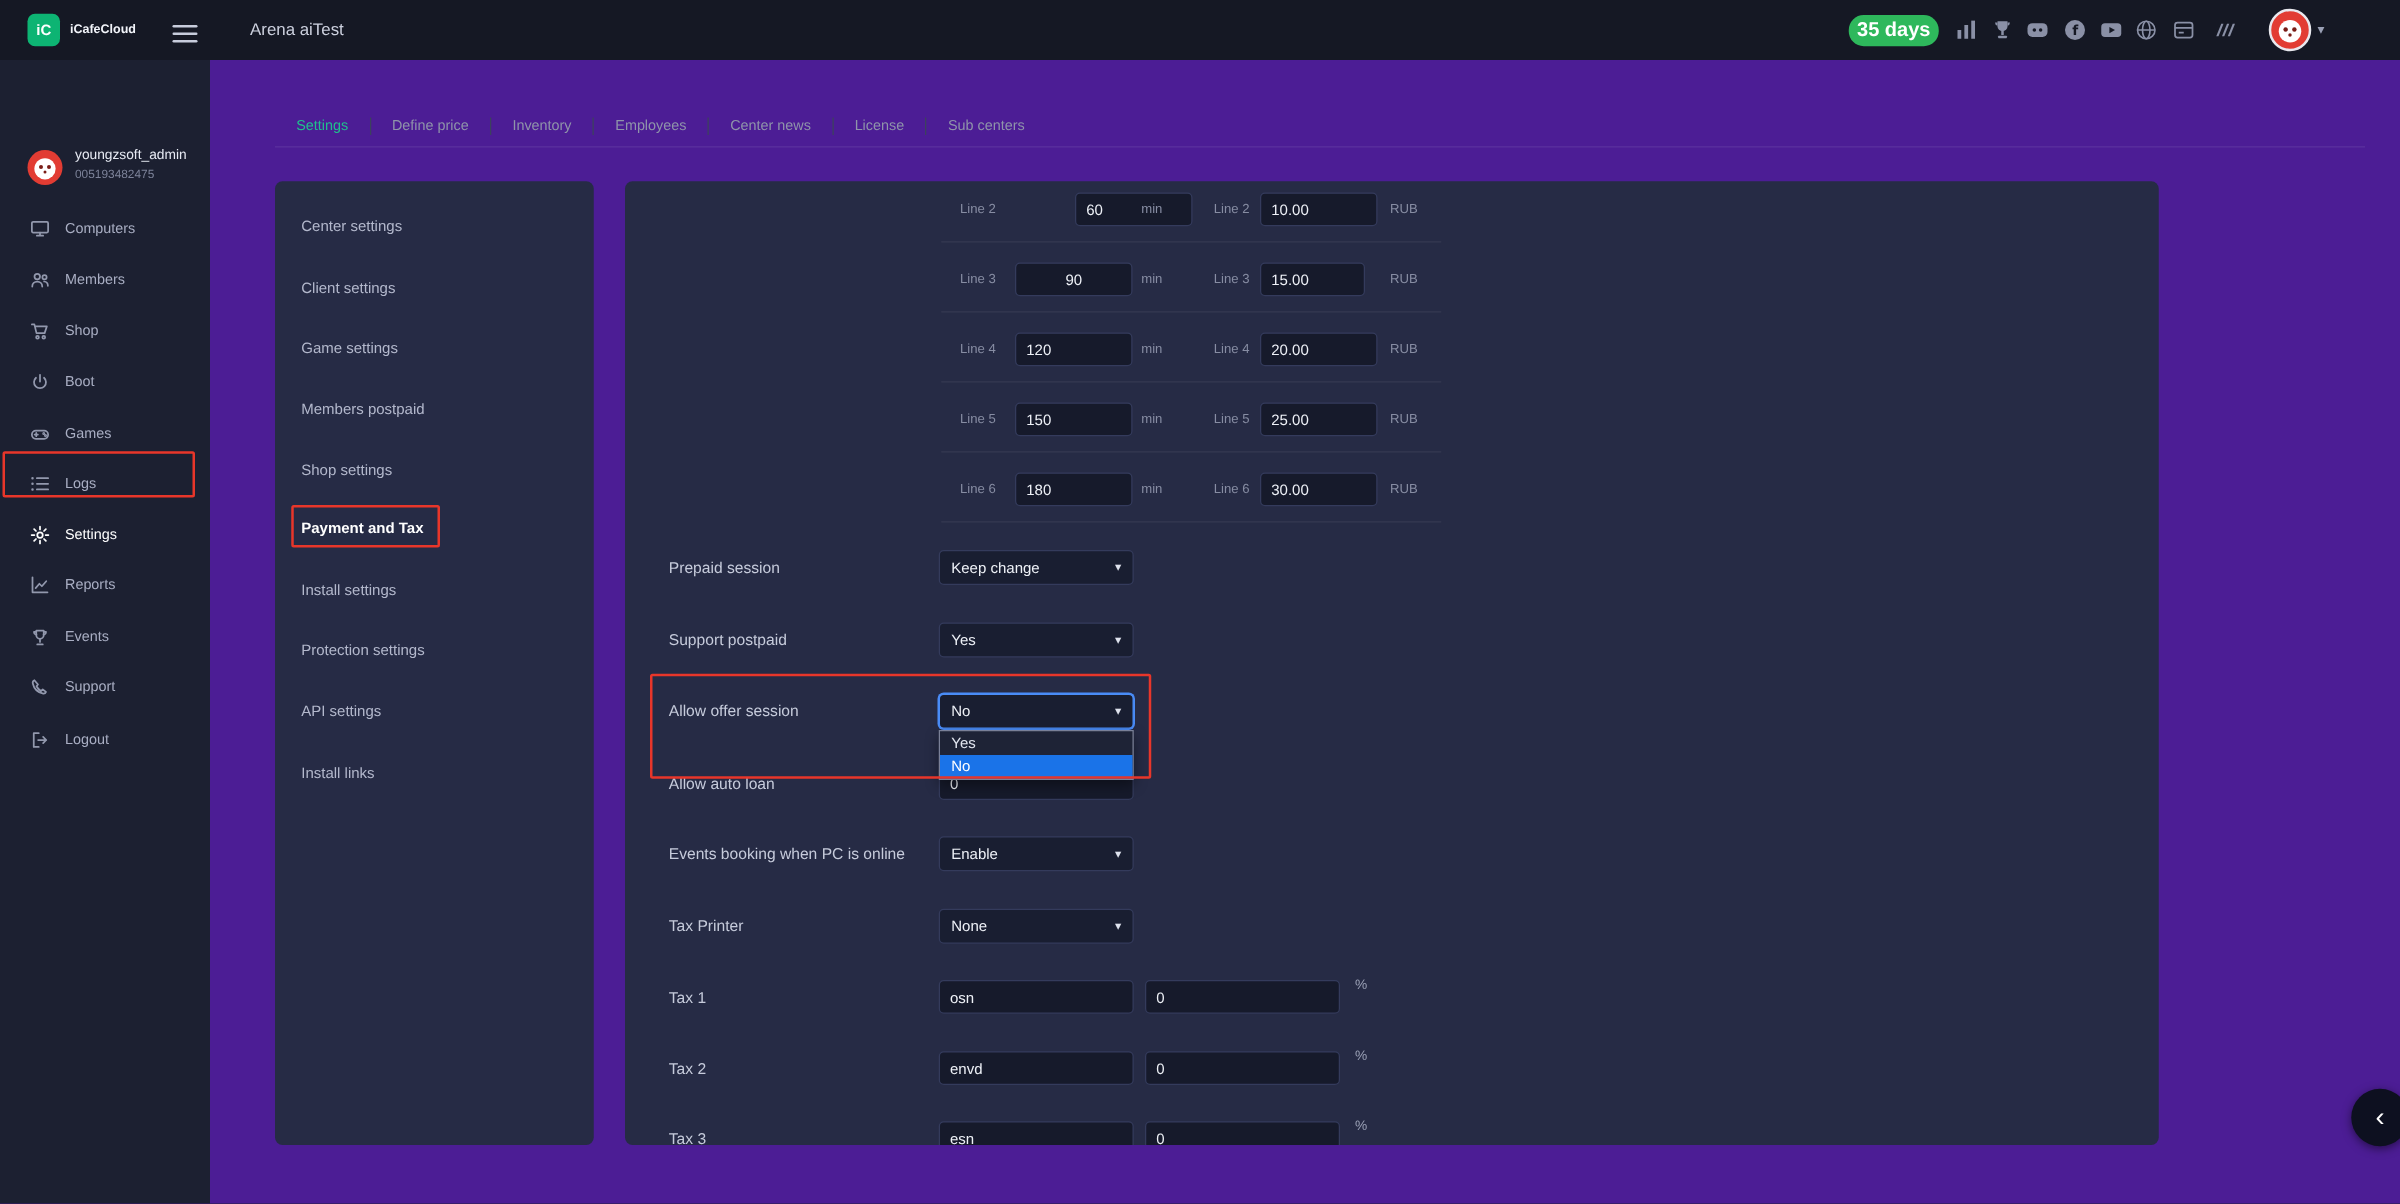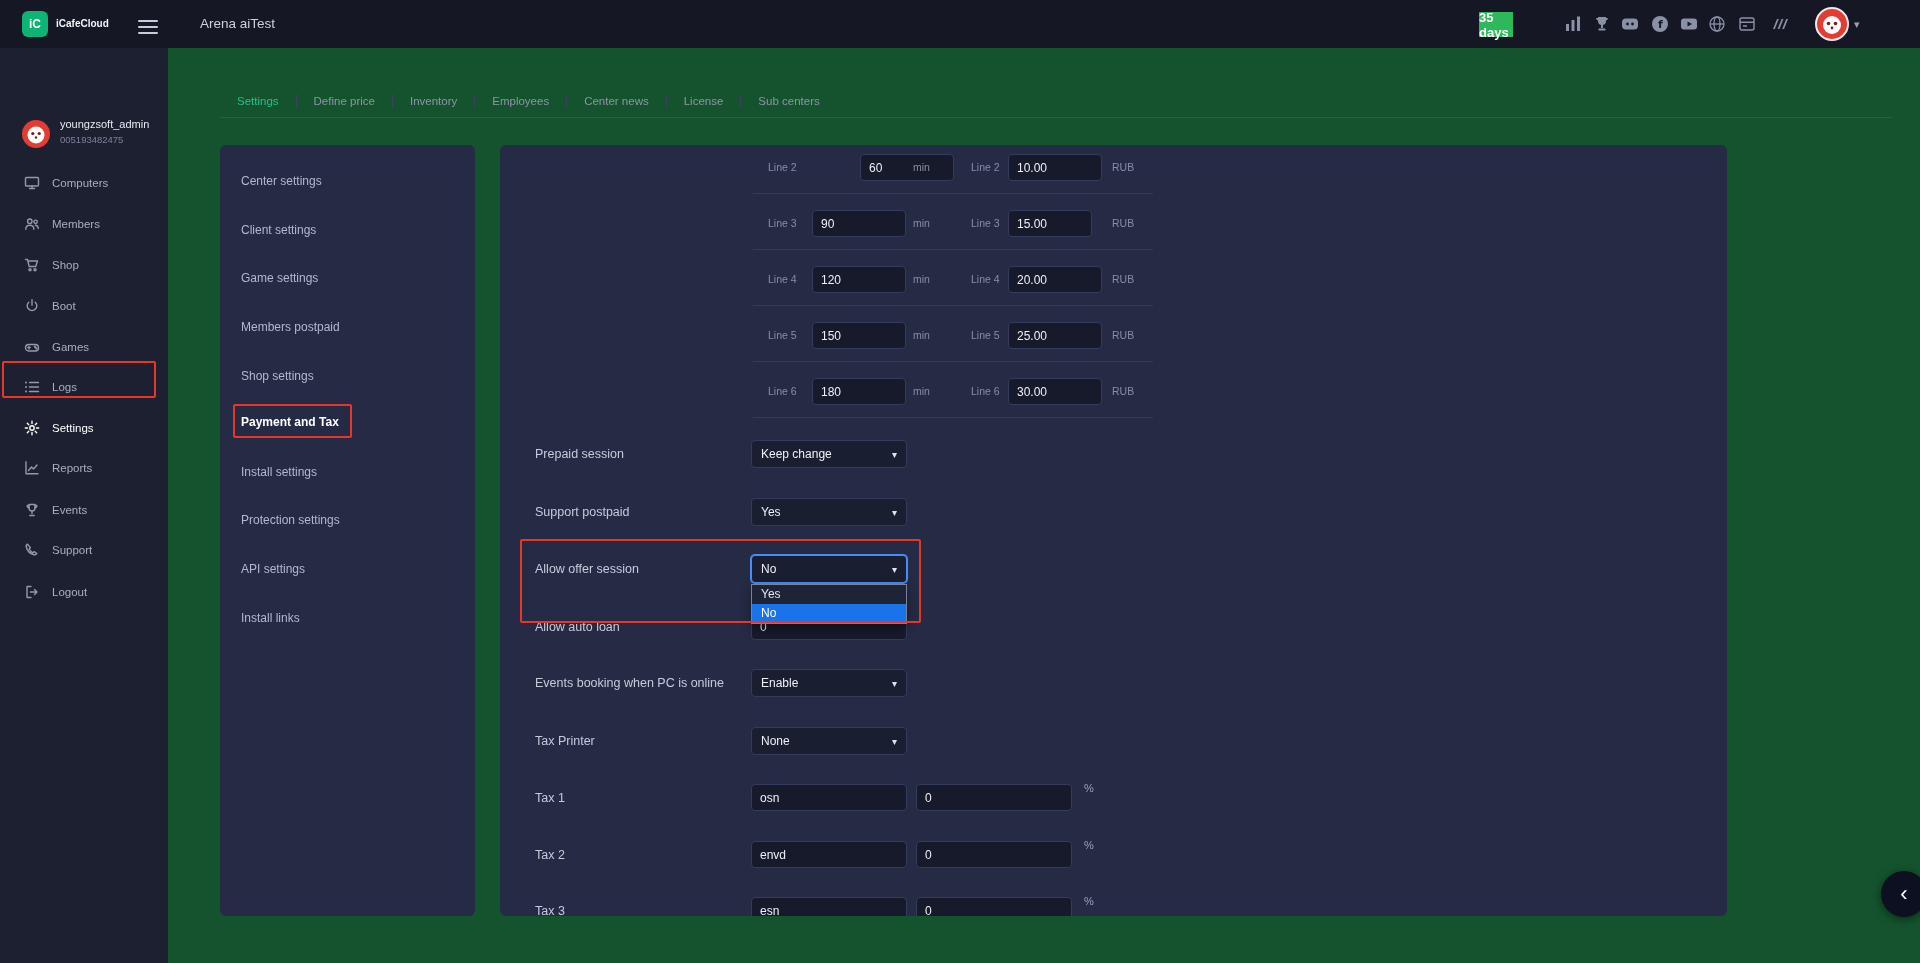--- a/index.html
+++ b/index.html
@@ -1,30 +1,30 @@
 <!DOCTYPE html>
 <html><head>
 <meta charset="utf-8">
 <style>
   *{margin:0;padding:0;box-sizing:border-box}
   html,body{background:#1f2337}
   body{font-family:"Liberation Sans","DejaVu Sans",sans-serif;width:1920px;height:963px;overflow:hidden;color:#e6e9f2}
-  #app{position:relative;width:1920px;height:963px;background:#14532d;overflow:hidden}
+  #app{position:relative;width:1920px;height:963px;background:#4c1d95;overflow:hidden}
 
   
   .topbar{position:absolute;left:0;top:0;width:1920px;height:48px;background:#151824;z-index:10}
   .topbar>*{position:absolute}
   .logo-mark{left:22px;top:11px;width:26px;height:26px;border-radius:6px;background:#0db473;color:#fff;
     font-weight:bold;font-size:12px;display:flex;align-items:center;justify-content:center}
   .logo-text{left:56px;top:0;height:48px;line-height:48px;font-size:10px;font-weight:bold;color:#f2f4fa}
   .hamburger{left:138px;top:16px;width:20px;height:16px;cursor:pointer}
   .hamburger span{display:block;height:2px;background:#c7ccdc;margin:4px 0;border-radius:1px}
   .center-name{left:200px;top:0;height:48px;line-height:48px;font-size:13.5px;color:#ccd0de}
-  .badge{left:1479px;top:12px;width:34px;height:25px;background:#2eb85c;border-radius:0;color:#fff;
-    font-size:13px;font-weight:bold;display:flex;align-items:center;justify-content:center;cursor:pointer}
+  .badge{left:1479px;top:12px;width:72px;height:25px;background:#2eb85c;border-radius:12px;color:#fff;
+    font-size:16px;font-weight:bold;display:flex;align-items:center;justify-content:center;cursor:pointer}
   .tico{top:14px;width:20px;height:20px;cursor:pointer}
   .avatar-top{left:1815px;top:7px;width:34px;height:34px;border-radius:50%;background:#e23c33;
     border:2px solid #e9e9ef;cursor:pointer;overflow:hidden}
   .caret{left:1854px;top:0;height:48px;line-height:48px;color:#9aa0b5;font-size:11px;cursor:pointer}
 
   
   .sidebar{position:absolute;left:0;top:48px;width:168px;height:915px;background:#1c2031}
   .side-user-avatar{position:absolute;left:22px;top:72px;width:28px;height:28px;border-radius:50%;background:#e23c33;overflow:hidden}
   .side-user-name{position:absolute;left:60px;top:70px;font-size:11px;font-weight:normal;color:#e7eaf3}
   .side-user-id{position:absolute;left:60px;top:86px;font-size:9.5px;color:#7c8299}
@@ -343,21 +343,21 @@
     <div class="line-row" style="top:9px">
       <span class="ll" style="left:15px">Line 2</span>
       <input class="inp" style="left: 59px; width: 94px; margin-left: 48px;" value="60">
       <span class="lu" style="left:160px">min</span>
       <span class="ll" style="left:218px">Line 2</span>
       <input class="inp" style="left: 255px; width: 94px;" value="10.00">
       <span class="lu" style="left:359px">RUB</span>
     </div>
     <div class="line-row" style="top:65px">
       <span class="ll" style="left:15px">Line 3</span>
-      <input class="inp" style="left: 59px; width: 94px;" value="90">
+      <input class="inp" style="left: 59px; width: 94px; text-align: center;" value="90">
       <span class="lu" style="left:160px">min</span>
       <span class="ll" style="left:218px">Line 3</span>
       <input class="inp" style="left: 255px; width: 84px;" value="15.00">
       <span class="lu" style="left:359px">RUB</span>
     </div>
     <div class="line-row" style="top:121px">
       <span class="ll" style="left:15px">Line 4</span>
       <input class="inp" style="left: 59px; width: 94px;" value="120">
       <span class="lu" style="left:160px">min</span>
       <span class="ll" style="left:218px">Line 4</span>

